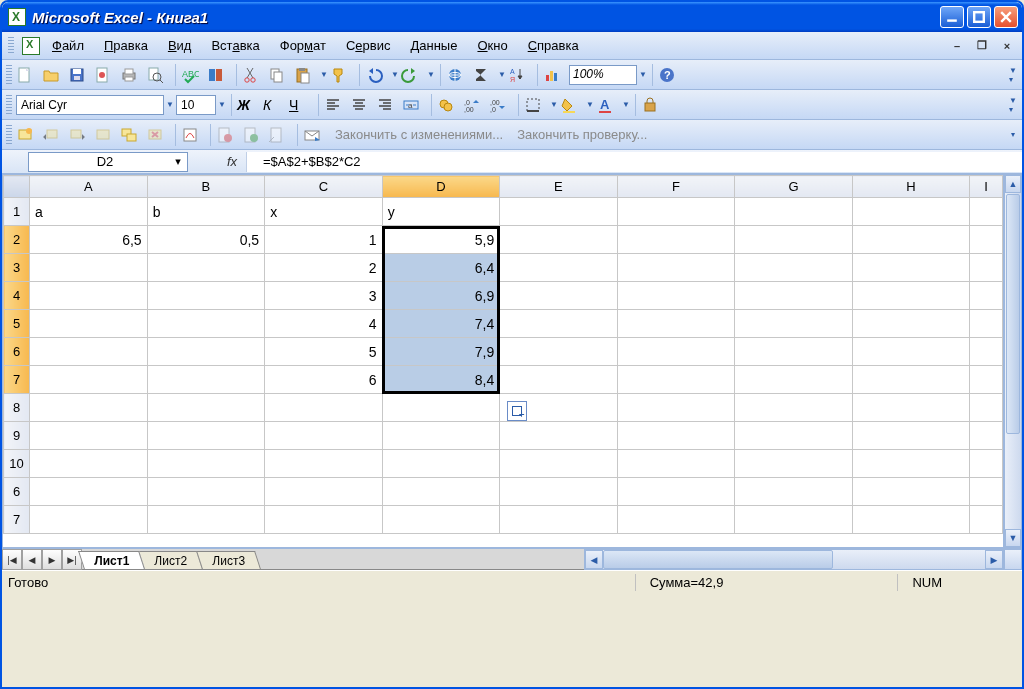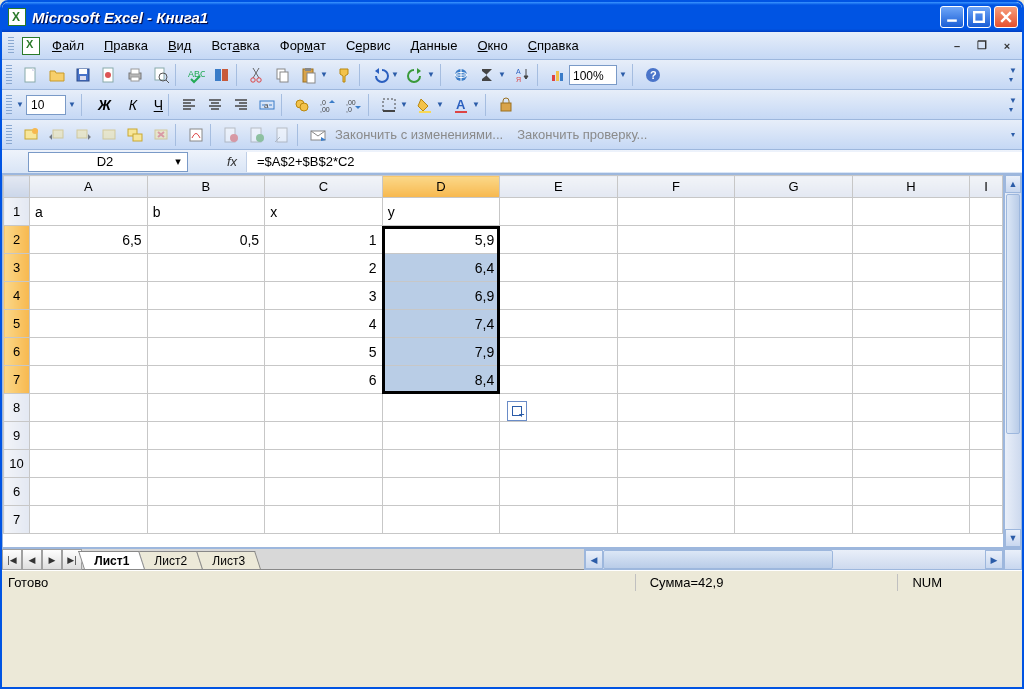--- a/index.html
+++ b/index.html
@@ -27,38 +27,38 @@
   .menubar .mb-icon { width:18px; height:18px; background:#fff; border:1px solid #2a7a2a; position:relative; }
   .menubar .mb-icon::after{content:"X";color:#2a7a2a;font-weight:bold;font-size:11px;position:absolute;left:3px;top:0;}
   .menu-item { padding: 3px 8px; font-size: 13px; color:#000; cursor: default; }
   .menu-item u { text-decoration: underline; }
   .menubar .spacer { flex:1; }
   .doc-ctrl { width:18px;height:16px; margin-left:3px; display:flex;align-items:center;justify-content:center;font-weight:bold;color:#333;}
 
   
   .toolbar { height: 30px; background: linear-gradient(to bottom,#e7eef9,#c5d8f5); display:flex; align-items:center; padding:0 4px; gap:2px; border-bottom:1px solid #9db7dd; }
   .toolbar .grip { width:6px; height:20px; background: repeating-linear-gradient(to bottom,#8aa8d0 0 1px,transparent 1px 3px); margin-right:2px;}
-  .tbtn { width:24px; height:24px; display:flex;align-items:center;justify-content:flex-end; border-radius:3px; }
+  .tbtn { width:24px; height:24px; display:flex;align-items:center;justify-content:flex-start; border-radius:3px; }
   .tbtn svg { width:18px; height:18px; }
   .tsep { width:1px; height:22px; background:#a5bde0; margin:0 3px; }
   .darrow { width:8px; display:flex;align-items:center;justify-content:center;color:#2b5ca8; font-size:8px;}
-  .zoom-box { width:48px; height:20px; background:#fff; border:1px solid #7a9ac7; font-size:12px; padding:1px 3px; display:flex;align-items:flex-end; }
+  .zoom-box { width:68px; height:20px; background:#fff; border:1px solid #7a9ac7; font-size:12px; padding:1px 3px; display:flex;align-items:flex-start;font-style:italic; }
   .tb-end { width:10px; display:flex;flex-direction:column;align-items:center;justify-content:center; gap:2px;color:#2b5ca8;font-size:8px; margin-left:auto;}
 
   .toolbar.fmt .font-box { width:148px; height:20px; background:#fff; border:1px solid #7a9ac7; padding:1px 4px; font-size:12px; display:flex;align-items:center;}
   .toolbar.fmt .size-box { width:40px; height:20px; background:#fff; border:1px solid #7a9ac7; padding:1px 4px; font-size:12px; display:flex;align-items:center;}
   .toolbar.review .rev-txt { color:#8a8a8a; font-size:13px; padding:0 6px; }
 
   
   .formula-bar { height:24px; background:linear-gradient(to bottom,#eef3fb,#d9e5f6); display:flex;align-items:center; border-bottom:1px solid #9db7dd; }
   .name-box { width:160px; height:20px; background:#fff; border:1px solid #7a9ac7; margin-left:26px; display:flex; align-items:center; }
   .name-box .nm { flex:1; text-align:center; font-size:13px;padding-left:12px; }
   .name-box .dd { width:18px; text-align:center; color:#000;}
   .fx-ic { width:28px; text-align:center; font-style:italic; font-size:13px; margin-left:30px; color:#333;}
-  .formula-input { flex:1; background:#fff; height:20px; font-size:13px; padding:1px 10px; border:none; border-left:1px solid #c0cfe6;}
+  .formula-input { flex:1; background:#fff; height:20px; font-size:13px; padding:1px 16px; border:none; border-left:1px solid #c0cfe6;}
 
   
   .grid-wrap { height: 374px; display:flex; background:#fff; }
   .grid-main { flex:1; position:relative; overflow:hidden; border:1px solid #9db7dd;}
   table.grid { border-collapse:collapse; width:100%; }
   table.grid th, table.grid td { border:1px solid #c7c7c7; }
   table.grid th { background:linear-gradient(to bottom,#f2f4f8,#e3e8f2); font-weight:normal; font-size:13px; height:22px; }
   table.grid th.corner { width:24px; background:linear-gradient(to bottom,#e3e8f2,#cbd6e9);}
   table.grid th.col { width:108px; }
   table.grid th.col.sel { background:linear-gradient(to bottom,#fbd889,#f7b84e); }
@@ -272,20 +272,23 @@
       <svg viewBox="0 0 18 18">
         <circle cx="9" cy="9" r="7" fill="#4a74c9"></circle>
         <text x="6" y="13" font-size="11" fill="#fff" font-weight="bold">?</text>
       </svg>
     </div>
   <div class="tb-end">▼<br>▾</div>
 </div>
 
 <div class="toolbar fmt">
   <div class="grip"></div>
+  <div class="font-box">
+      <span>Arial Cyr</span>
+    </div>
   <div class="darrow">▼</div>
   <div class="size-box">
       <span>10</span>
     </div>
   <div class="darrow">▼</div>
   <div class="tsep"></div>
   <div class="tbtn">
       <b style="font-size:14px;font-style:italic">Ж</b>
     </div>
   <div class="tbtn">

